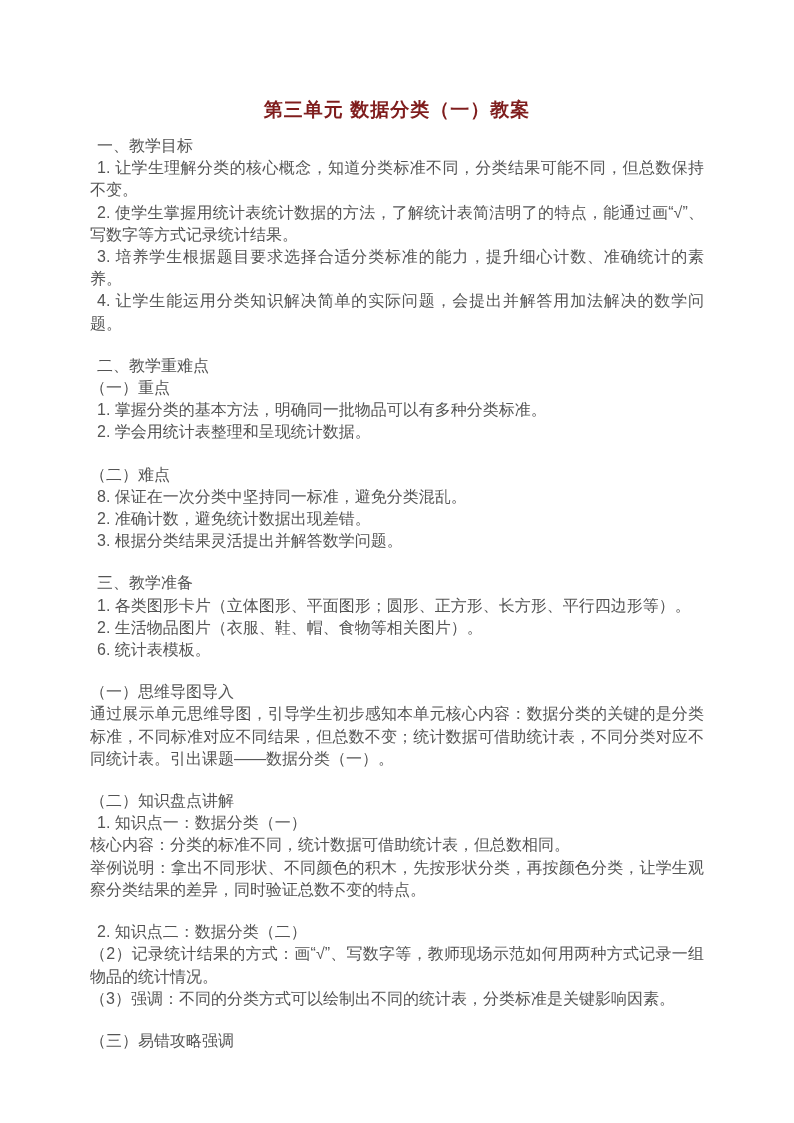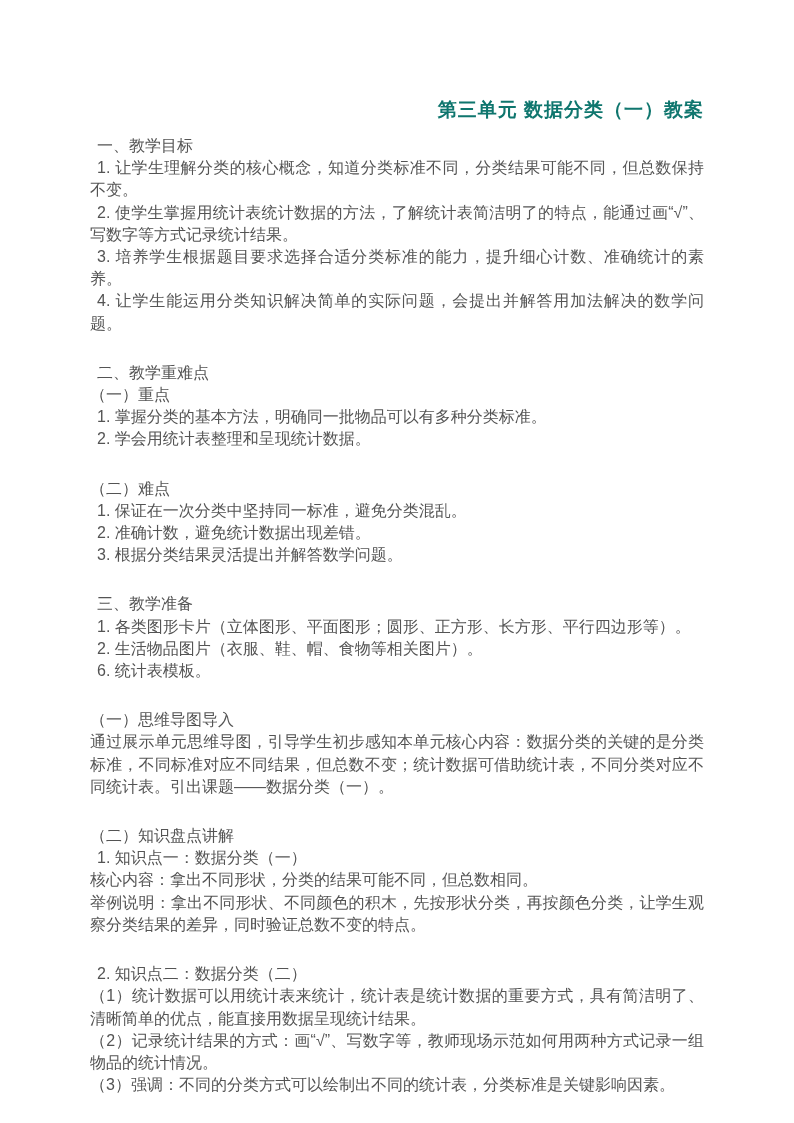--- a/index.html
+++ b/index.html
@@ -11,34 +11,34 @@
     background: #ffffff;
     font-family: "Liberation Sans", "DejaVu Sans", sans-serif;
     color: #545454;
     overflow: hidden;
   }
   .title {
     margin: 0 0 12px 0;
     font-size: 19px;
     line-height: 26px;
     font-weight: 700;
-    text-align: right;
-    color: #0f766e;
+    text-align: center;
+    color: #7f1d1d;
     letter-spacing: 1px;
   }
   .ln {
     margin: 0;
     font-size: 16px;
     line-height: 22.2px;
     text-align: justify;
     word-break: break-all;
   }
   .fi { text-indent: 7px; }   
   .block { margin: 0; }
-  .block + .block { margin-top: 27px; }
+  .block + .block { margin-top: 20px; }
 </style>
 </head>
 <body>
 
 <div class="page">
 
   <h1 class="title">第三单元 数据分类（一）教案</h1>
 
   <section class="block">
     <p class="ln fi">一、教学目标</p>
@@ -50,47 +50,46 @@
 
   <section class="block">
     <p class="ln fi">二、教学重难点</p>
     <p class="ln">（一）重点</p>
     <p class="ln fi">1. 掌握分类的基本方法，明确同一批物品可以有多种分类标准。</p>
     <p class="ln fi">2. 学会用统计表整理和呈现统计数据。</p>
   </section>
 
   <section class="block">
     <p class="ln">（二）难点</p>
-    <p class="ln fi">1. 保证在一次分类中坚持同一标准，避免分类混乱。</p>
+    <p class="ln fi">8. 保证在一次分类中坚持同一标准，避免分类混乱。</p>
     <p class="ln fi">2. 准确计数，避免统计数据出现差错。</p>
     <p class="ln fi">3. 根据分类结果灵活提出并解答数学问题。</p>
   </section>
 
   <section class="block">
     <p class="ln fi">三、教学准备</p>
     <p class="ln fi">1. 各类图形卡片（立体图形、平面图形；圆形、正方形、长方形、平行四边形等）。</p>
     <p class="ln fi">2. 生活物品图片（衣服、鞋、帽、食物等相关图片）。</p>
     <p class="ln fi">6. 统计表模板。</p>
   </section>
 
   <section class="block">
     <p class="ln">（一）思维导图导入</p>
     <p class="ln">通过展示单元思维导图，引导学生初步感知本单元核心内容：数据分类的关键的是分类标准，不同标准对应不同结果，但总数不变；统计数据可借助统计表，不同分类对应不同统计表。引出课题——数据分类（一）。</p>
   </section>
 
   <section class="block">
     <p class="ln">（二）知识盘点讲解</p>
     <p class="ln fi">1. 知识点一：数据分类（一）</p>
-    <p class="ln">核心内容：拿出不同形状，分类的结果可能不同，但总数相同。</p>
+    <p class="ln">核心内容：分类的标准不同，统计数据可借助统计表，但总数相同。</p>
     <p class="ln">举例说明：拿出不同形状、不同颜色的积木，先按形状分类，再按颜色分类，让学生观察分类结果的差异，同时验证总数不变的特点。</p>
   </section>
 
   <section class="block">
     <p class="ln fi">2. 知识点二：数据分类（二）</p>
-    <p class="ln">（1）统计数据可以用统计表来统计，统计表是统计数据的重要方式，具有简洁明了、清晰简单的优点，能直接用数据呈现统计结果。</p>
     <p class="ln">（2）记录统计结果的方式：画“√”、写数字等，教师现场示范如何用两种方式记录一组物品的统计情况。</p>
     <p class="ln">（3）强调：不同的分类方式可以绘制出不同的统计表，分类标准是关键影响因素。</p>
   </section>
 
   <section class="block">
     <p class="ln">（三）易错攻略强调</p>
   </section>
 
 </div>
 

